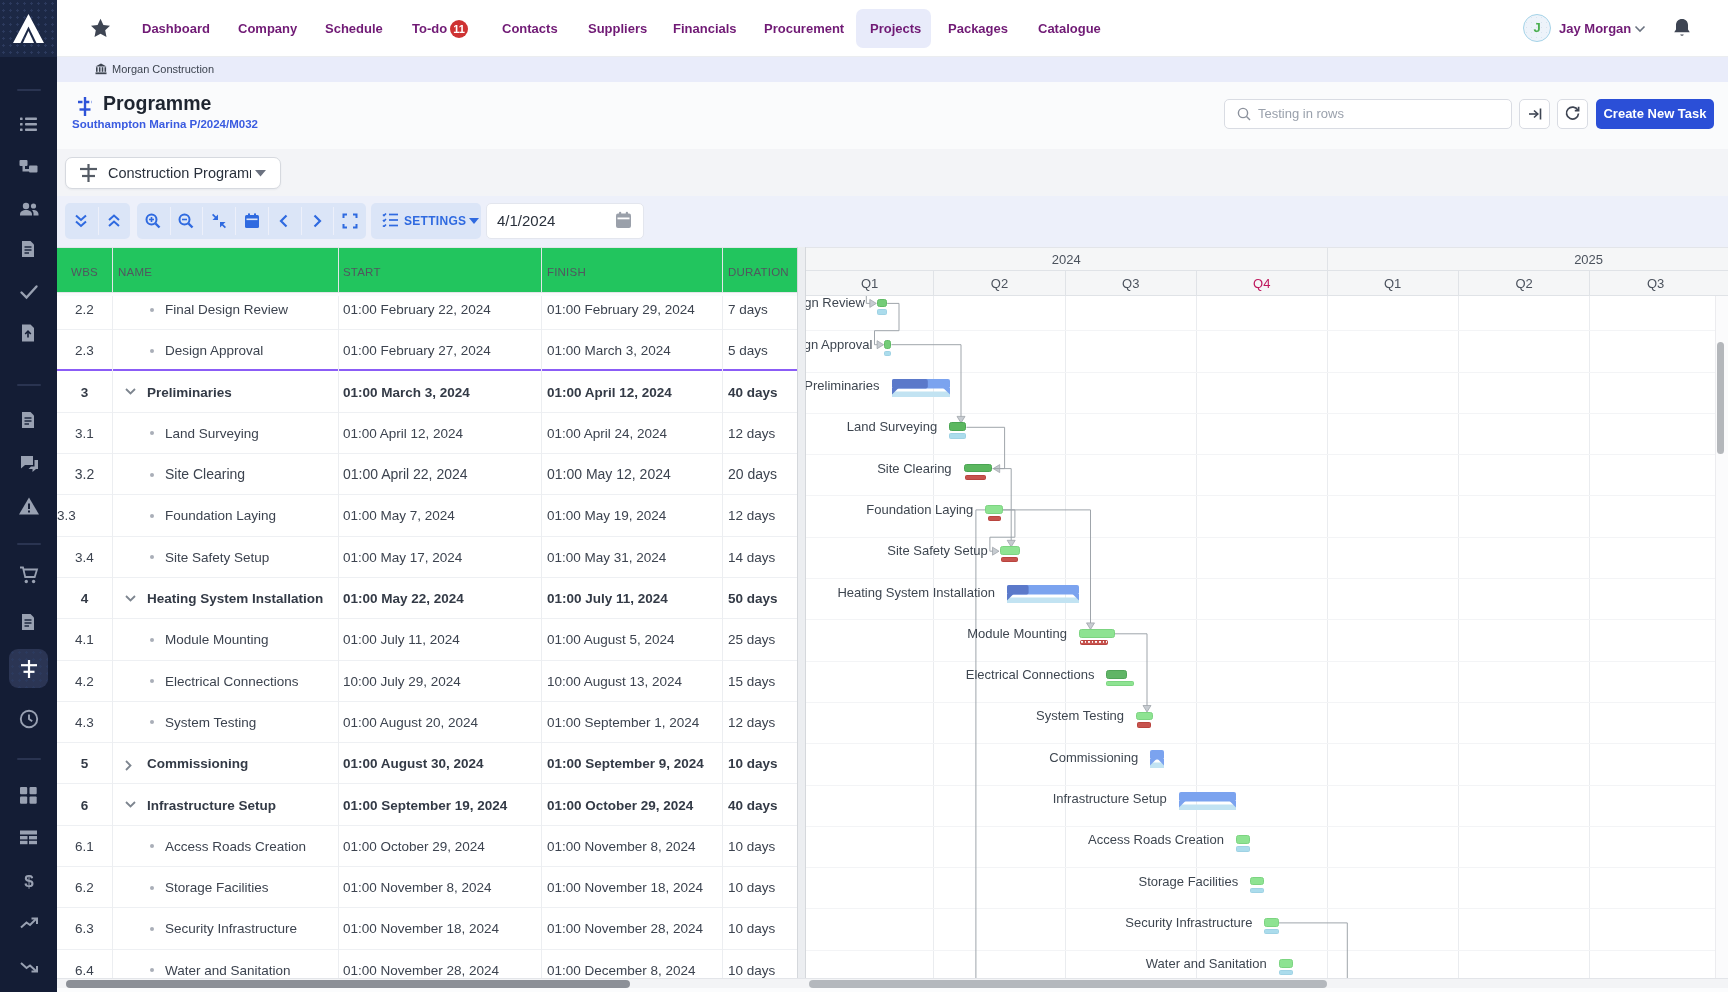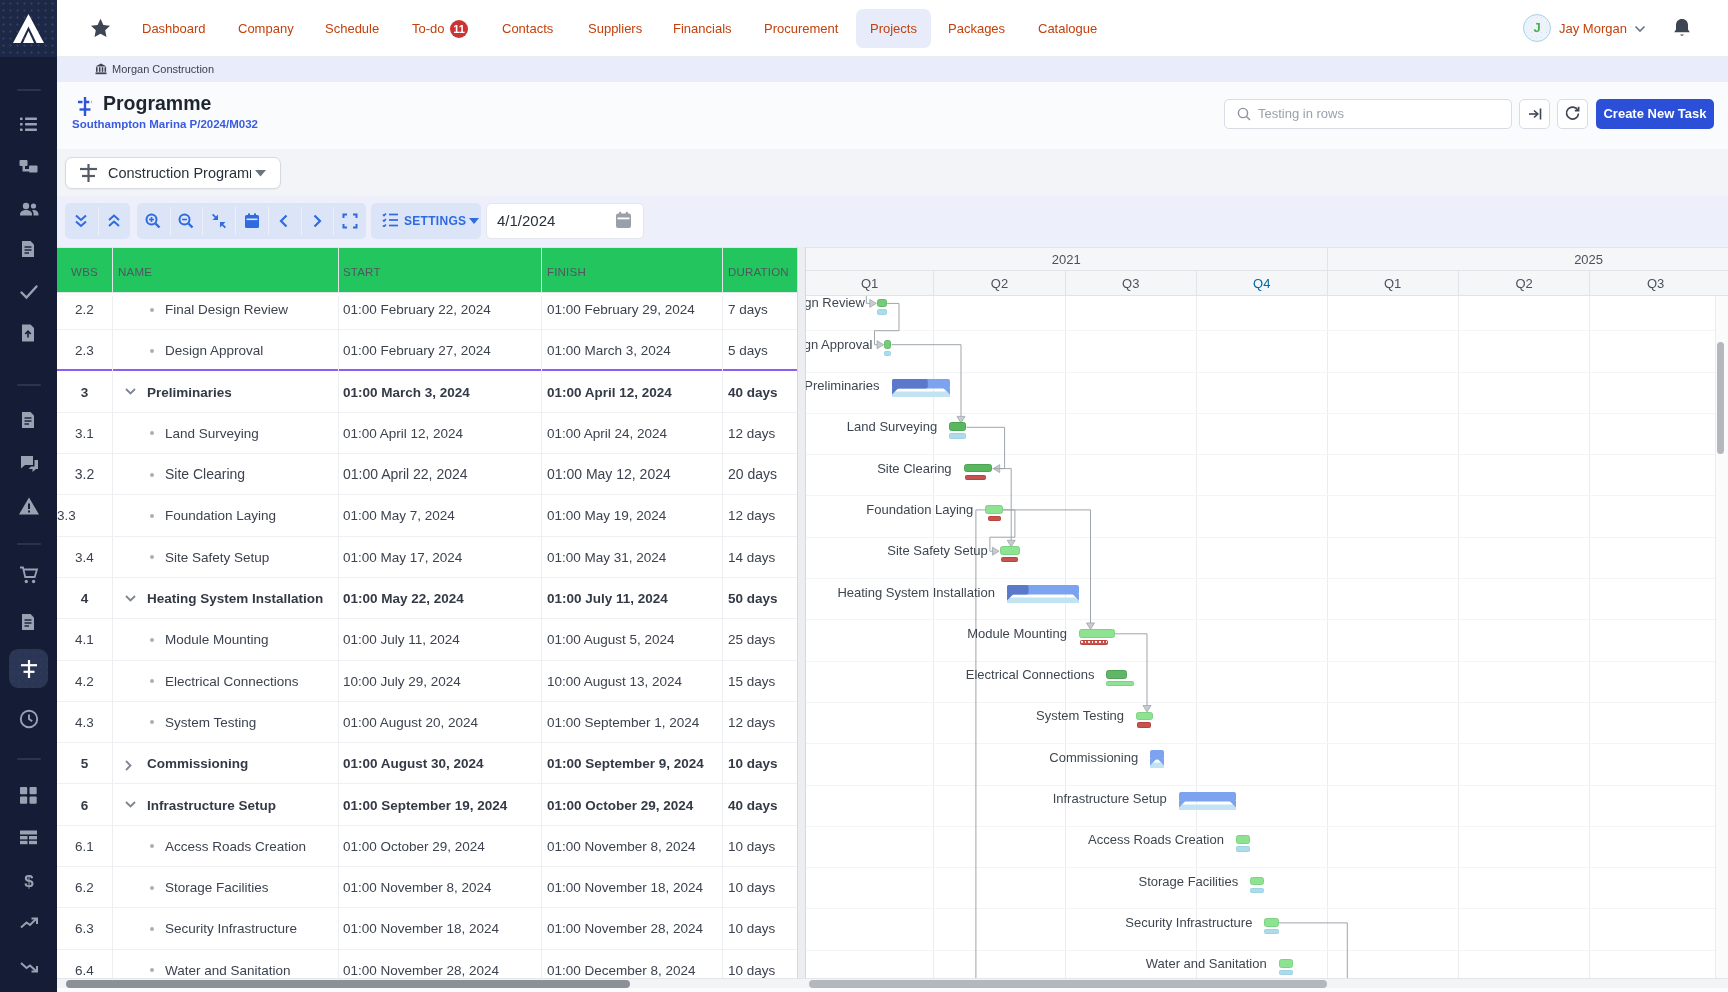--- a/index.html
+++ b/index.html
@@ -1,17 +1,17 @@
 <!DOCTYPE html>
 <html><head><meta charset="utf-8"><style>
 *{margin:0;padding:0;box-sizing:border-box}
 body{width:1728px;height:992px;overflow:hidden;font-family:"Liberation Sans",sans-serif;background:#fafbfc}
 #stage{position:relative;width:1728px;height:992px;overflow:hidden}
 .ab{position:absolute}
-.nav{font-size:13px;font-weight:400;color:#c2410c;line-height:57px}
+.nav{font-size:13px;font-weight:700;color:#701a75;line-height:57px}
 svg{display:block}
 </style></head><body>
 <div id="stage">
 
 <div style="position:absolute;left:0;top:0;width:57px;height:992px;background:#141d35"></div>
 <div style="position:absolute;left:0;top:0;width:57px;height:57px;background:#1c2845;background-image:radial-gradient(#2c3a5e 1px, transparent 1.2px);background-size:7px 7px;"></div>
 <svg class="ab" style="left:13px;top:14px" width="31" height="29" viewBox="0 0 31 29">
       <path fill-rule="evenodd" d="M15.5 0 L31 29 H0 Z M15.5 12.5 L23.5 29 H7.5 Z" fill="#fff"></path>
       <path d="M15.5 17 L21 29 H10 Z" fill="#fff"></path>
     </svg>
@@ -521,27 +521,27 @@
 <div class="ab" style="left:490px;top:0;height:48.5px;line-height:48.5px;font-size:11.5px;font-weight:400;color:#51575f;letter-spacing:.2px">FINISH</div>
 <div class="ab" style="left:671px;top:0;height:48.5px;line-height:48.5px;font-size:11.5px;font-weight:400;color:#51575f;letter-spacing:.2px">DURATION</div>
 <div class="ab" style="left:55.0px;top:0;width:1px;height:100%;background:#e3e5e9"></div>
 <div class="ab" style="left:280.5px;top:0;width:1px;height:100%;background:#e3e5e9"></div>
 <div class="ab" style="left:483.6px;top:0;width:1px;height:100%;background:#e3e5e9"></div>
 <div class="ab" style="left:665.4px;top:0;width:1px;height:100%;background:#e3e5e9"></div>
 </div>
 <div style="position:absolute;left:797px;top:247px;width:9px;height:731px;background:#eceef1;border-left:1px solid #d5d8dc;border-right:1px solid #d5d8dc"></div>
 <div class="ab" style="left:806px;top:247px;width:922px;height:48.5px;background:#f5f6f7;border-top:1px solid #e3e5e9;border-bottom:1px solid #e0e3e7;overflow:hidden">
 <div class="ab" style="left:0;top:0;width:100%;height:23px;border-bottom:1px solid #e0e3e7"></div>
-<div class="ab" style="left:210.3px;top:0;width:100px;height:23px;line-height:24px;text-align:center;font-size:13px;color:#4b525d">2021</div>
+<div class="ab" style="left:210.3px;top:0;width:100px;height:23px;line-height:24px;text-align:center;font-size:13px;color:#4b525d">2024</div>
 <div class="ab" style="left:732.6px;top:0;width:100px;height:23px;line-height:24px;text-align:center;font-size:13px;color:#4b525d">2025</div>
 <div class="ab" style="left:520.5px;top:0;width:1px;height:23px;background:#e0e3e7"></div>
 <div class="ab" style="left:0.0px;top:23px;width:127.3px;height:25px;line-height:25px;text-align:center;font-size:13px;color:#4b525d;">Q1</div>
 <div class="ab" style="left:127.3px;top:23px;width:131.3px;height:25px;line-height:25px;text-align:center;font-size:13px;color:#4b525d;border-left:1px solid #e0e3e7;">Q2</div>
 <div class="ab" style="left:258.6px;top:23px;width:131.3px;height:25px;line-height:25px;text-align:center;font-size:13px;color:#4b525d;border-left:1px solid #e0e3e7;">Q3</div>
-<div class="ab" style="left:389.9px;top:23px;width:130.6px;height:25px;line-height:25px;text-align:center;font-size:13px;color:#0369a1;border-left:1px solid #e0e3e7;">Q4</div>
+<div class="ab" style="left:389.9px;top:23px;width:130.6px;height:25px;line-height:25px;text-align:center;font-size:13px;color:#be185d;border-left:1px solid #e0e3e7;">Q4</div>
 <div class="ab" style="left:520.5px;top:23px;width:131.3px;height:25px;line-height:25px;text-align:center;font-size:13px;color:#4b525d;border-left:1px solid #e0e3e7;">Q1</div>
 <div class="ab" style="left:651.8px;top:23px;width:131.5px;height:25px;line-height:25px;text-align:center;font-size:13px;color:#4b525d;border-left:1px solid #e0e3e7;">Q2</div>
 <div class="ab" style="left:783.3px;top:23px;width:131.7px;height:25px;line-height:25px;text-align:center;font-size:13px;color:#4b525d;border-left:1px solid #e0e3e7;">Q3</div>
 </div>
 <div class="ab" style="left:806px;top:295.5px;width:908.5px;height:682.5px;overflow:hidden;background:#fff">
 <div class="ab" style="left:127.3px;top:0;width:1px;height:682.5px;background:#eaecef"></div>
 <div class="ab" style="left:258.6px;top:0;width:1px;height:682.5px;background:#eaecef"></div>
 <div class="ab" style="left:389.9px;top:0;width:1px;height:682.5px;background:#eaecef"></div>
 <div class="ab" style="left:520.5px;top:0;width:1px;height:682.5px;background:#eaecef"></div>
 <div class="ab" style="left:651.8px;top:0;width:1px;height:682.5px;background:#eaecef"></div>

